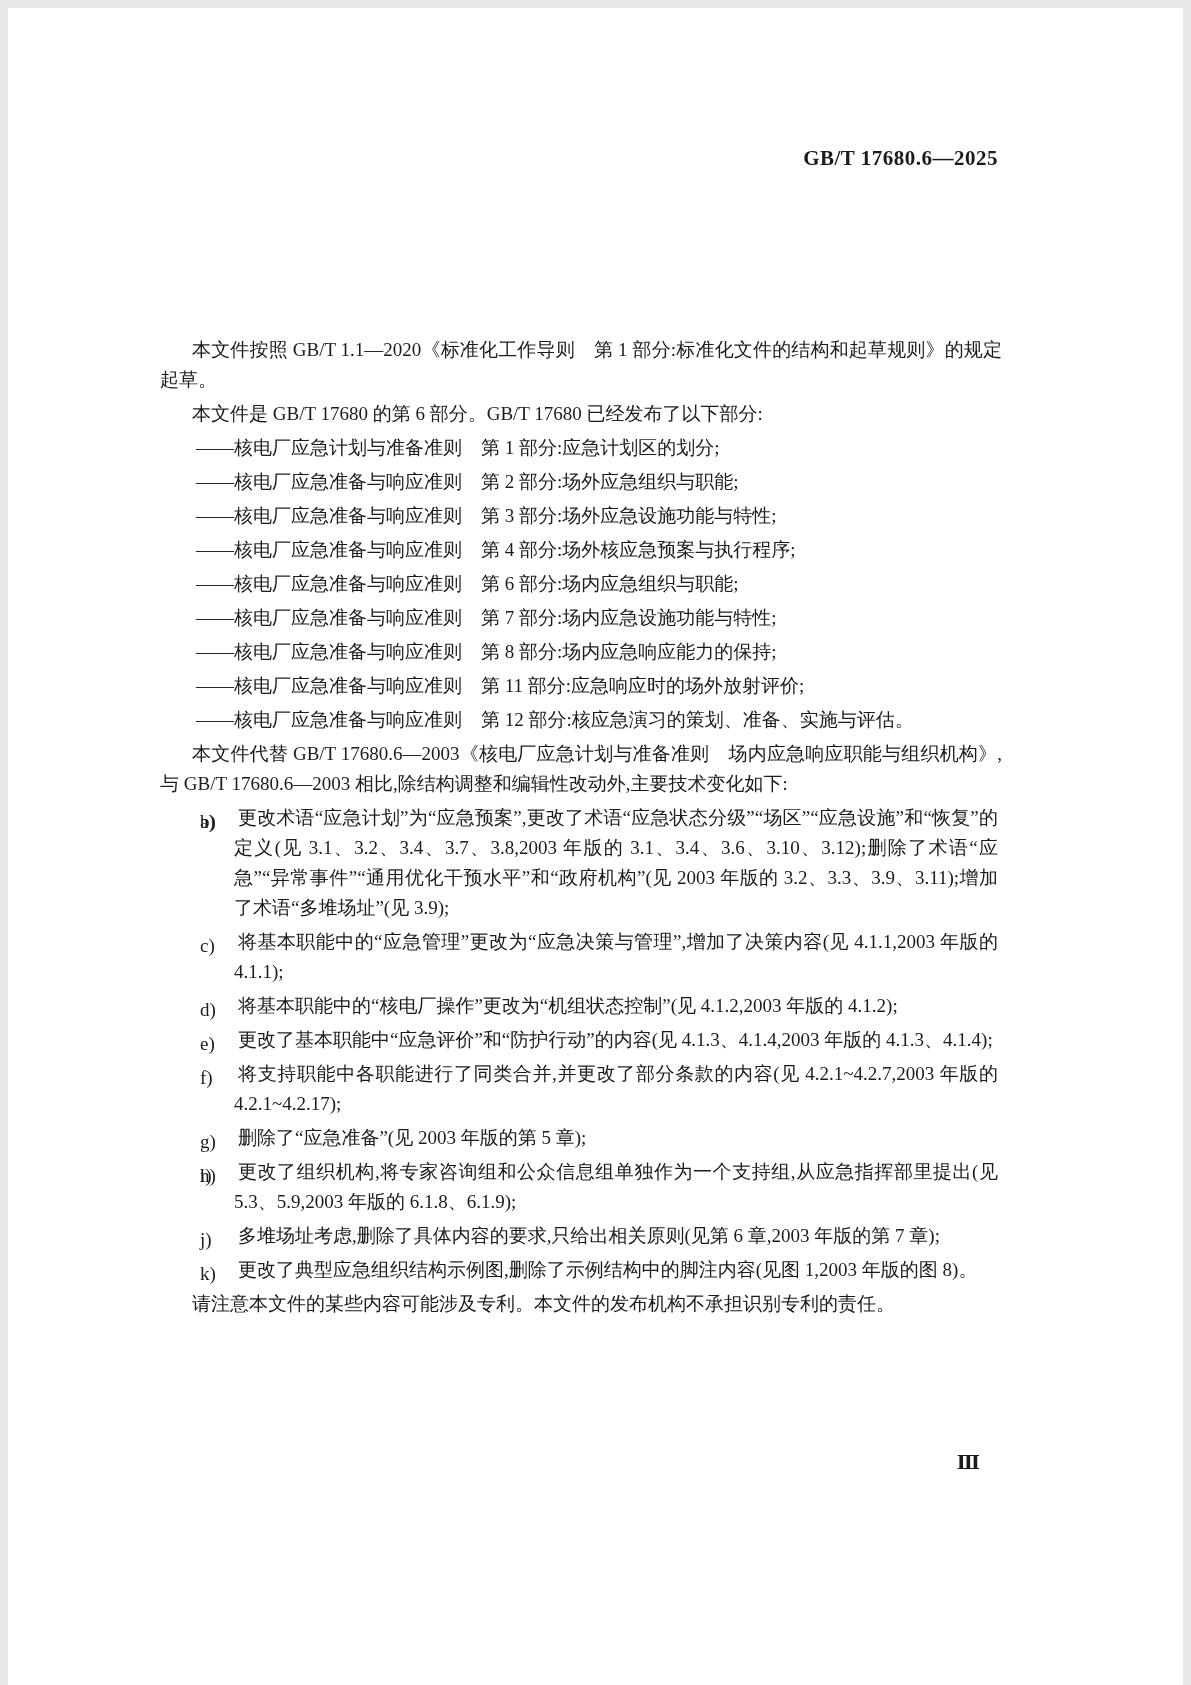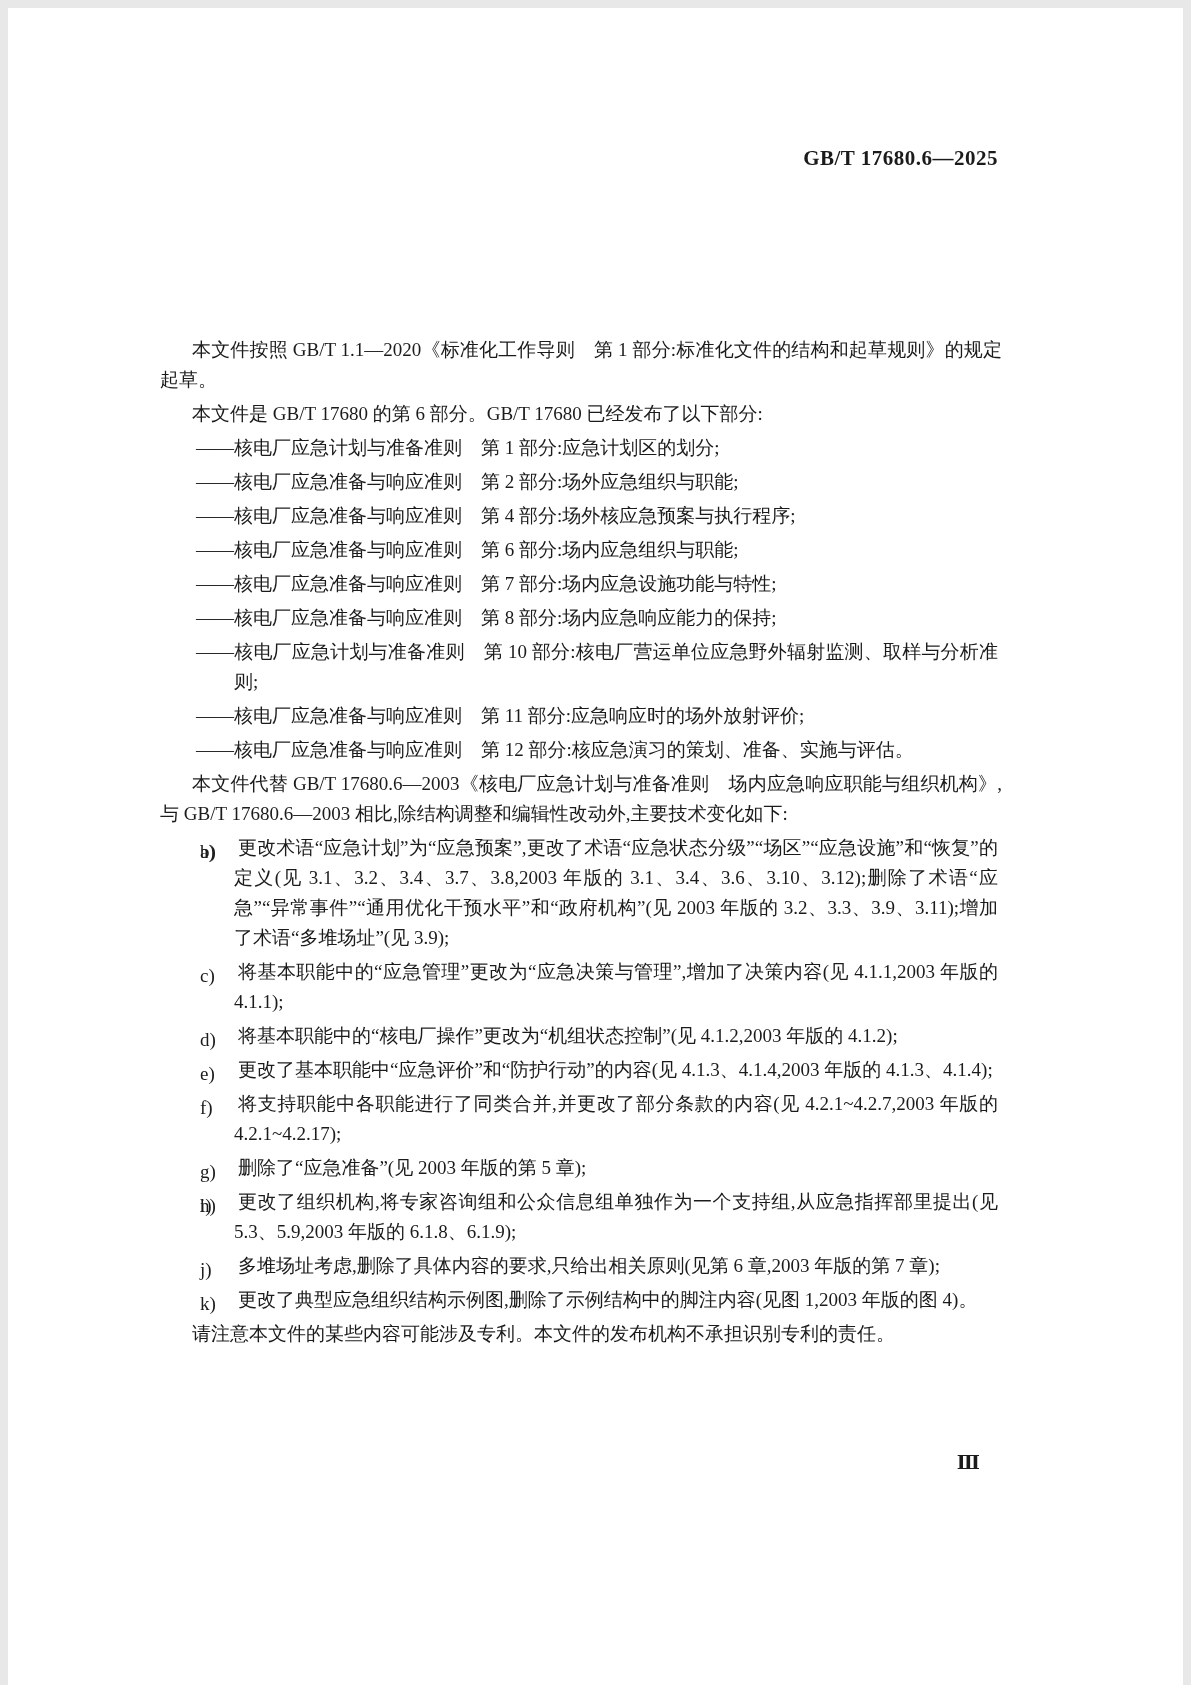--- a/index.html
+++ b/index.html
@@ -86,25 +86,25 @@
     <div class="doc-number">GB/T 17680.6—2025</div>
 
 
     <div class="body-text">
       <p class="para">本文件按照 GB/T 1.1—2020《标准化工作导则　第 1 部分:标准化文件的结构和起草规则》的规定起草。</p>
       <p class="para">本文件是 GB/T 17680 的第 6 部分。GB/T 17680 已经发布了以下部分:</p>
 
       <div>
         <p class="part-item">——核电厂应急计划与准备准则　第 1 部分:应急计划区的划分;</p>
         <p class="part-item">——核电厂应急准备与响应准则　第 2 部分:场外应急组织与职能;</p>
+        <p class="part-item">——核电厂应急准备与响应准则　第 3 部分:场外应急设施功能与特性;</p>
         <p class="part-item">——核电厂应急准备与响应准则　第 4 部分:场外核应急预案与执行程序;</p>
         <p class="part-item">——核电厂应急准备与响应准则　第 6 部分:场内应急组织与职能;</p>
         <p class="part-item">——核电厂应急准备与响应准则　第 7 部分:场内应急设施功能与特性;</p>
         <p class="part-item">——核电厂应急准备与响应准则　第 8 部分:场内应急响应能力的保持;</p>
-        <p class="part-item">——核电厂应急计划与准备准则　第 10 部分:核电厂营运单位应急野外辐射监测、取样与分析准则;</p>
         <p class="part-item">——核电厂应急准备与响应准则　第 11 部分:应急响应时的场外放射评价;</p>
         <p class="part-item">——核电厂应急准备与响应准则　第 12 部分:核应急演习的策划、准备、实施与评估。</p>
       </div>
 
       <p class="para">本文件代替 GB/T 17680.6—2003《核电厂应急计划与准备准则　场内应急响应职能与组织机构》,与 GB/T 17680.6—2003 相比,除结构调整和编辑性改动外,主要技术变化如下:</p>
 
       <div>
         <div class="change-item">
           <span class="change-label">a)</span>
         </div>
@@ -138,21 +138,21 @@
         <div class="change-item">
           <span class="change-label">i)</span>
           <span>更改了组织机构,将专家咨询组和公众信息组单独作为一个支持组,从应急指挥部里提出(见 5.3、5.9,2003 年版的 6.1.8、6.1.9);</span>
         </div>
         <div class="change-item">
           <span class="change-label">j)</span>
           <span>多堆场址考虑,删除了具体内容的要求,只给出相关原则(见第 6 章,2003 年版的第 7 章);</span>
         </div>
         <div class="change-item">
           <span class="change-label">k)</span>
-          <span>更改了典型应急组织结构示例图,删除了示例结构中的脚注内容(见图 1,2003 年版的图 4)。</span>
+          <span>更改了典型应急组织结构示例图,删除了示例结构中的脚注内容(见图 1,2003 年版的图 8)。</span>
         </div>
       </div>
 
       <p class="para">请注意本文件的某些内容可能涉及专利。本文件的发布机构不承担识别专利的责任。</p>
     </div>
 
     <div class="footer-zone">
       <div class="page-number">Ⅲ</div>
     </div>
 

